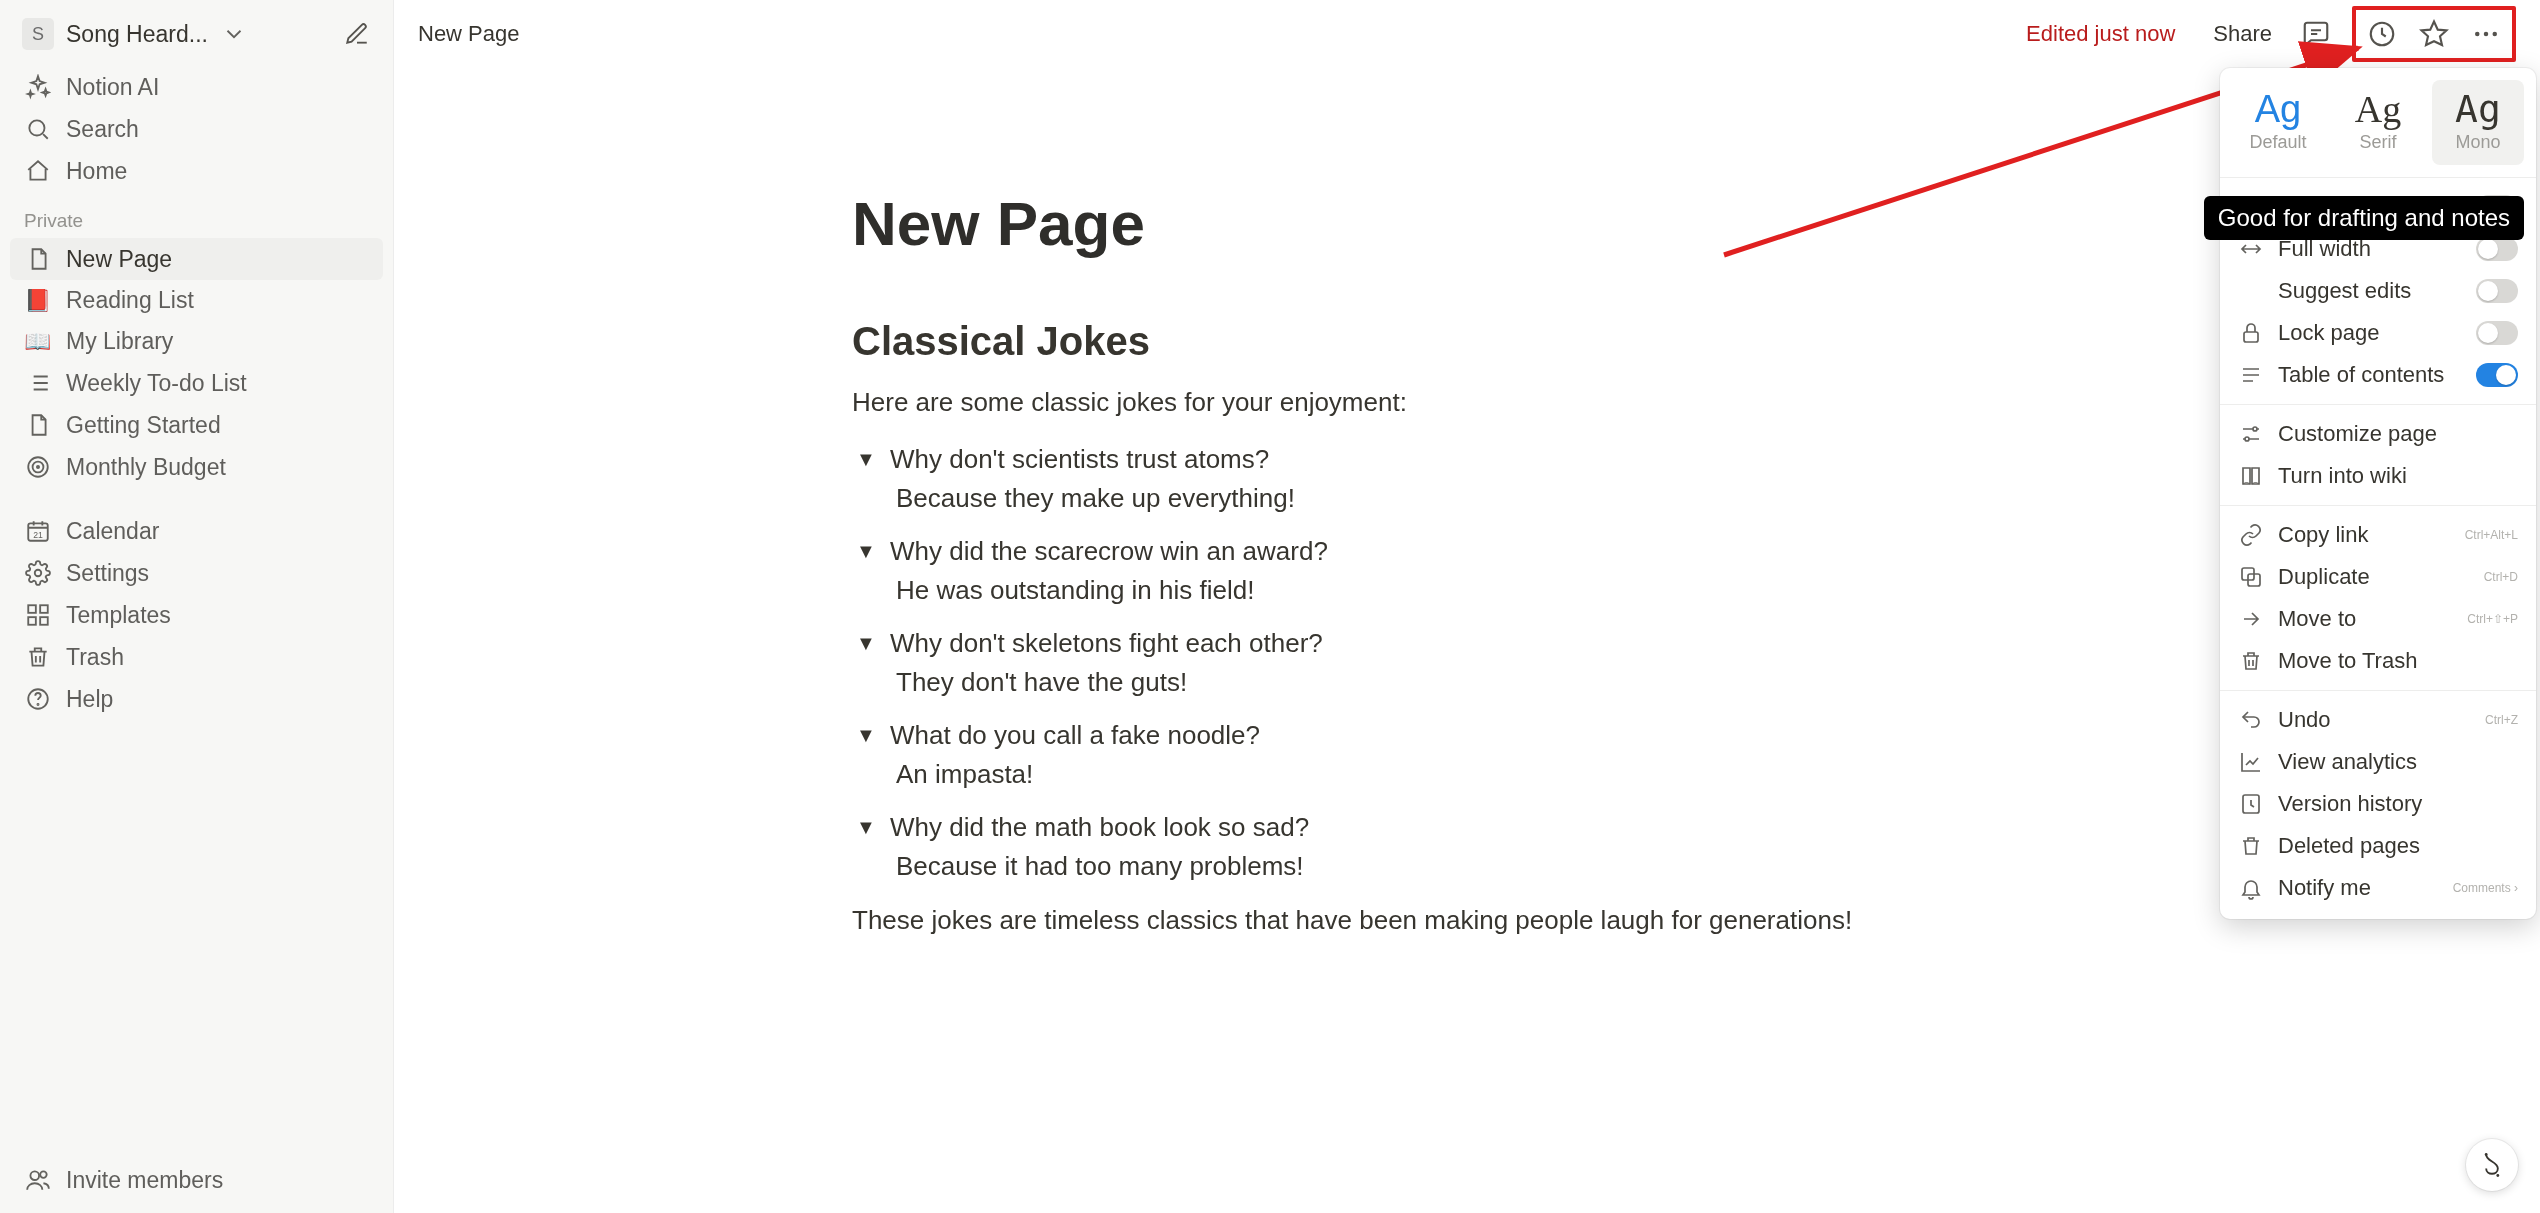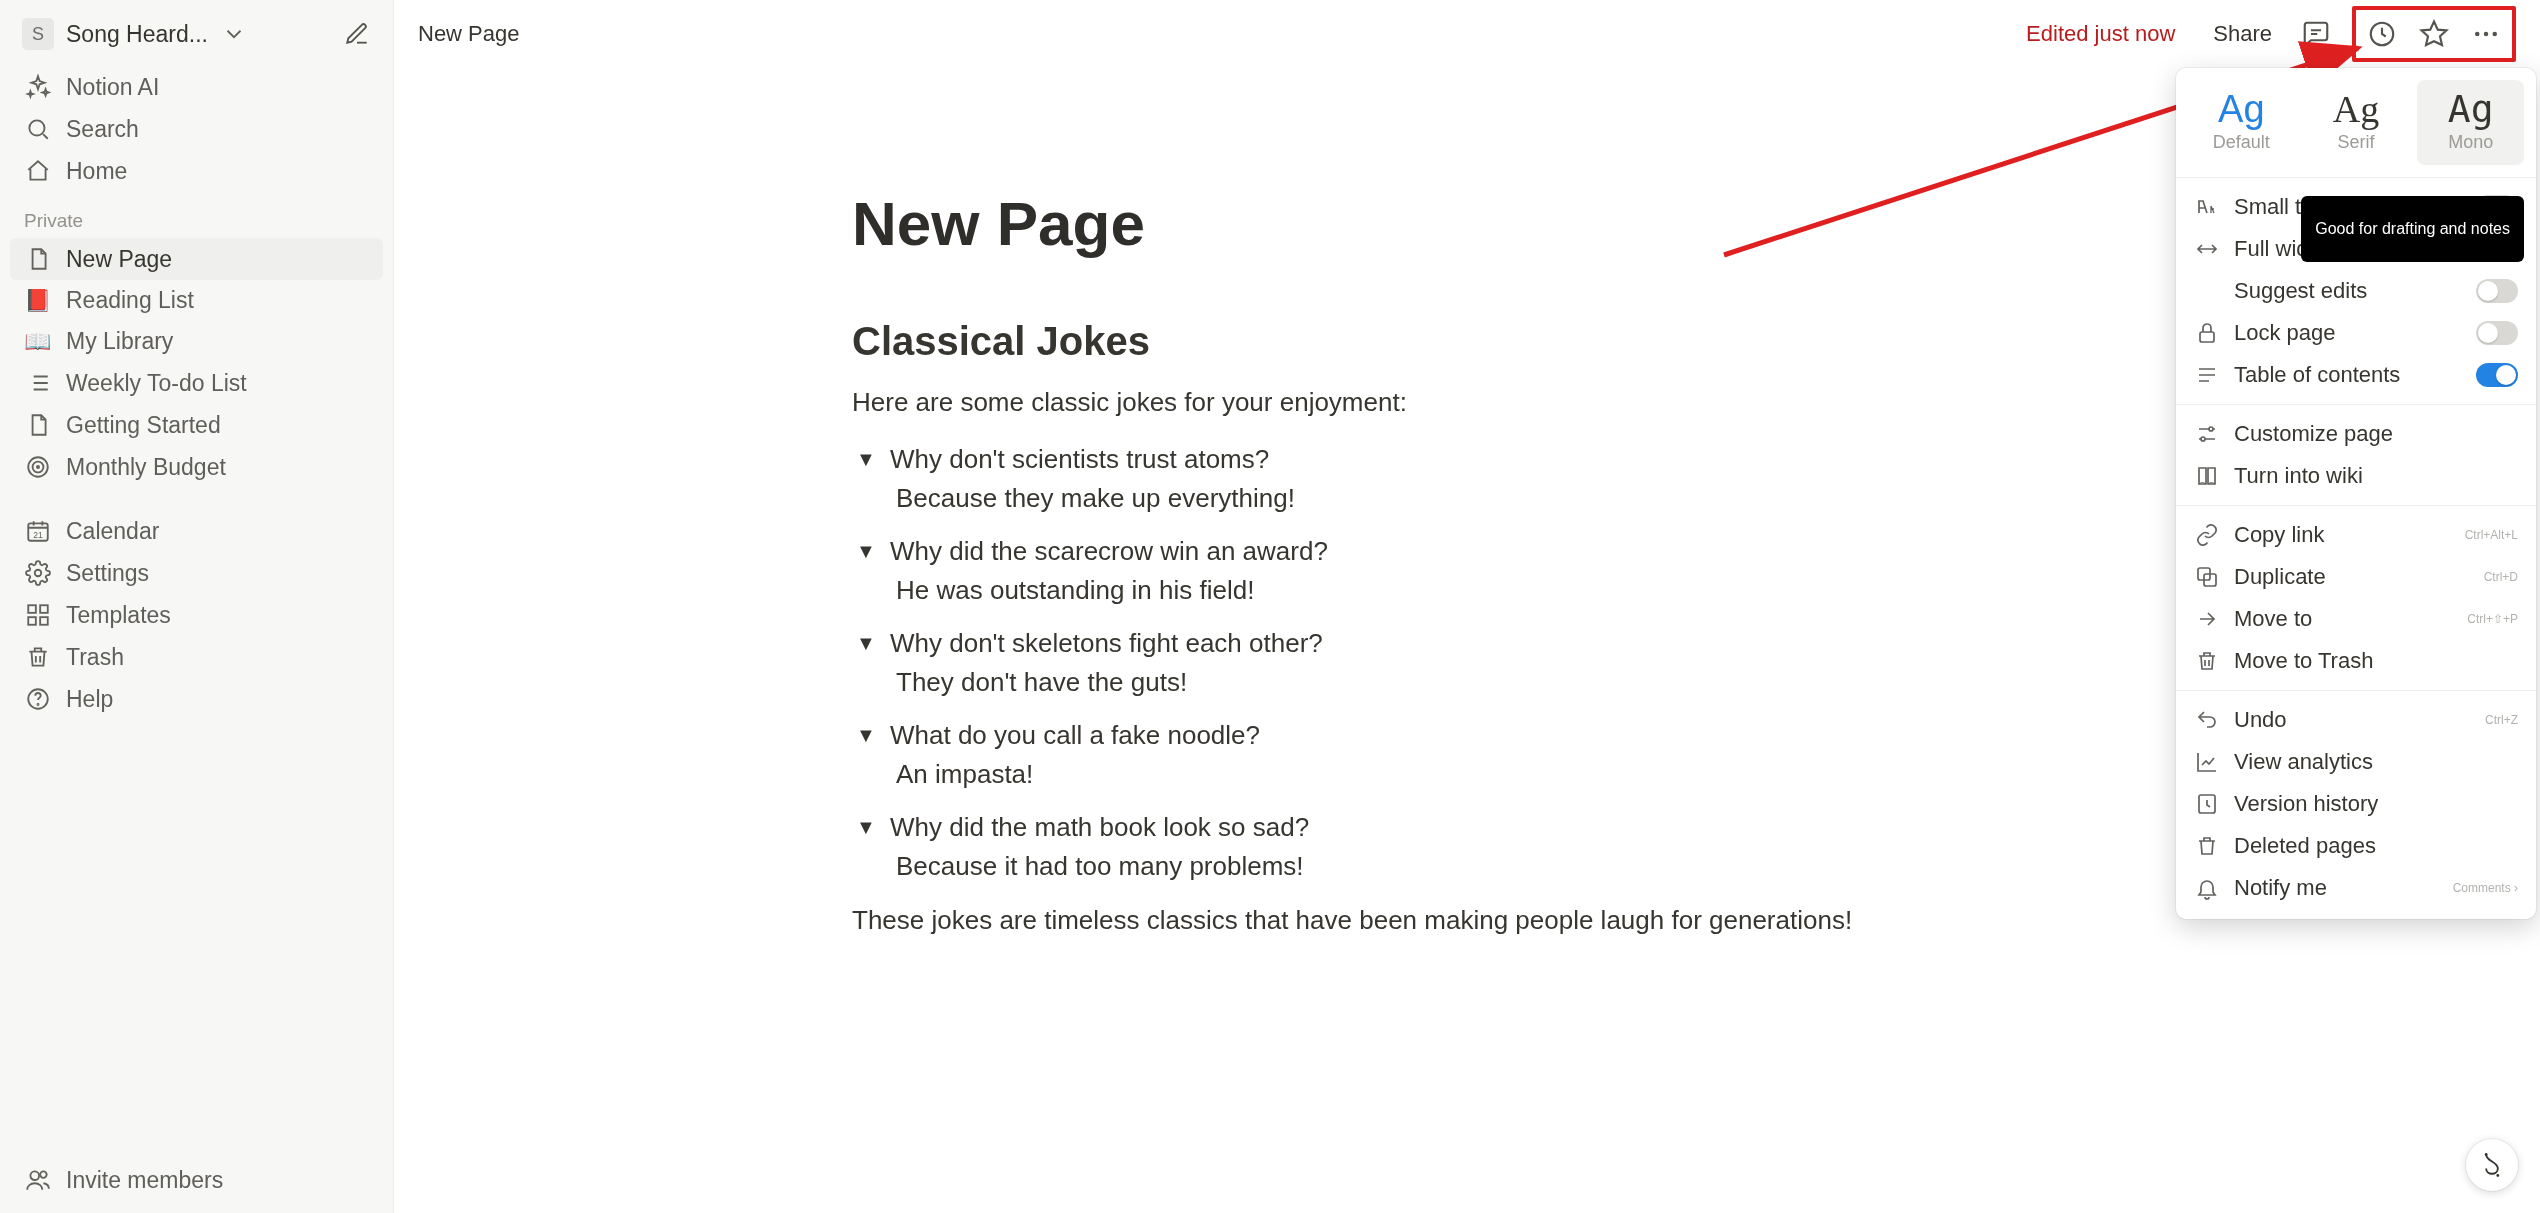--- a/index.html
+++ b/index.html
@@ -69,21 +69,21 @@
   .doc-title { font-size: 62px; font-weight:700; color:#2f2e2b; margin-bottom: 60px;}
   .doc-h2 { font-size: 40px; font-weight:600; margin-bottom: 18px;}
   .doc-p { font-size: 26px; line-height:1.6; margin-bottom: 16px; color:#37352f;}
   .toggle-block { margin: 8px 0; }
   .toggle-row { display:flex; align-items:flex-start; gap:10px; font-size:26px; padding:4px 0; }
   .toggle-arrow { width:28px; display:inline-block; color:#37352f; user-select:none; cursor:pointer; font-size:20px; padding-top:4px; text-align:center;}
   .toggle-body { font-size:26px; padding:4px 0 10px 44px; }
   
   .panel {
     position:absolute; top: 68px; right: 4px;
-    width: 360px; background:#fff; border-radius:10px;
+    width: 316px; background:#fff; border-radius:10px;
     box-shadow: 0 8px 28px rgba(0,0,0,0.18), 0 0 0 1px rgba(15,15,15,0.05);
     font-size:22px; padding-bottom:10px;
     z-index:50;
   }
   .font-row { display:flex; padding:12px 12px 4px; gap:8px;}
   .font-opt { flex:1; text-align:center; padding:10px 4px 12px; border-radius:8px; cursor:pointer;}
   .font-opt .ag { font-size:38px; line-height:1; }
   .font-opt .lbl { font-size:18px; color:#9c9b97; margin-top:4px;}
   .font-opt.default .ag { color:#2383e2; font-family: -apple-system, sans-serif;}
   .font-opt.serif .ag { font-family: Georgia, "Times New Roman", serif; color:#37352f;}
@@ -99,21 +99,21 @@
     width:42px; height:24px; border-radius:14px; background:#d9d8d5; position:relative; flex-shrink:0;
   }
   .toggle-sw::after{
     content:""; position:absolute; top:2px; left:2px; width:20px; height:20px; border-radius:50%; background:#fff;
     box-shadow:0 1px 2px rgba(0,0,0,.2);
   }
   .toggle-sw.on { background:#2383e2; }
   .toggle-sw.on::after { left:auto; right:2px; }
   .tooltip {
     position:absolute; top:196px; right:16px;
-    background:#000; color:#fff; font-size:16px; padding:24px 14px; border-radius:6px;
+    background:#000; color:#fff; font-size:24px; padding:8px 14px; border-radius:6px;
     z-index:80; white-space:nowrap;
   }
   
   .annot { position:absolute; top:0; left:0; width:100%; height:100%; pointer-events:none; z-index:40;}
   
   .fab {
     position:absolute; bottom:22px; right:22px;
     width:52px; height:52px; border-radius:50%; background:#fff;
     box-shadow: 0 2px 10px rgba(0,0,0,0.15), 0 0 0 1px rgba(15,15,15,0.06);
     display:flex; align-items:center; justify-content:center; cursor:pointer;

